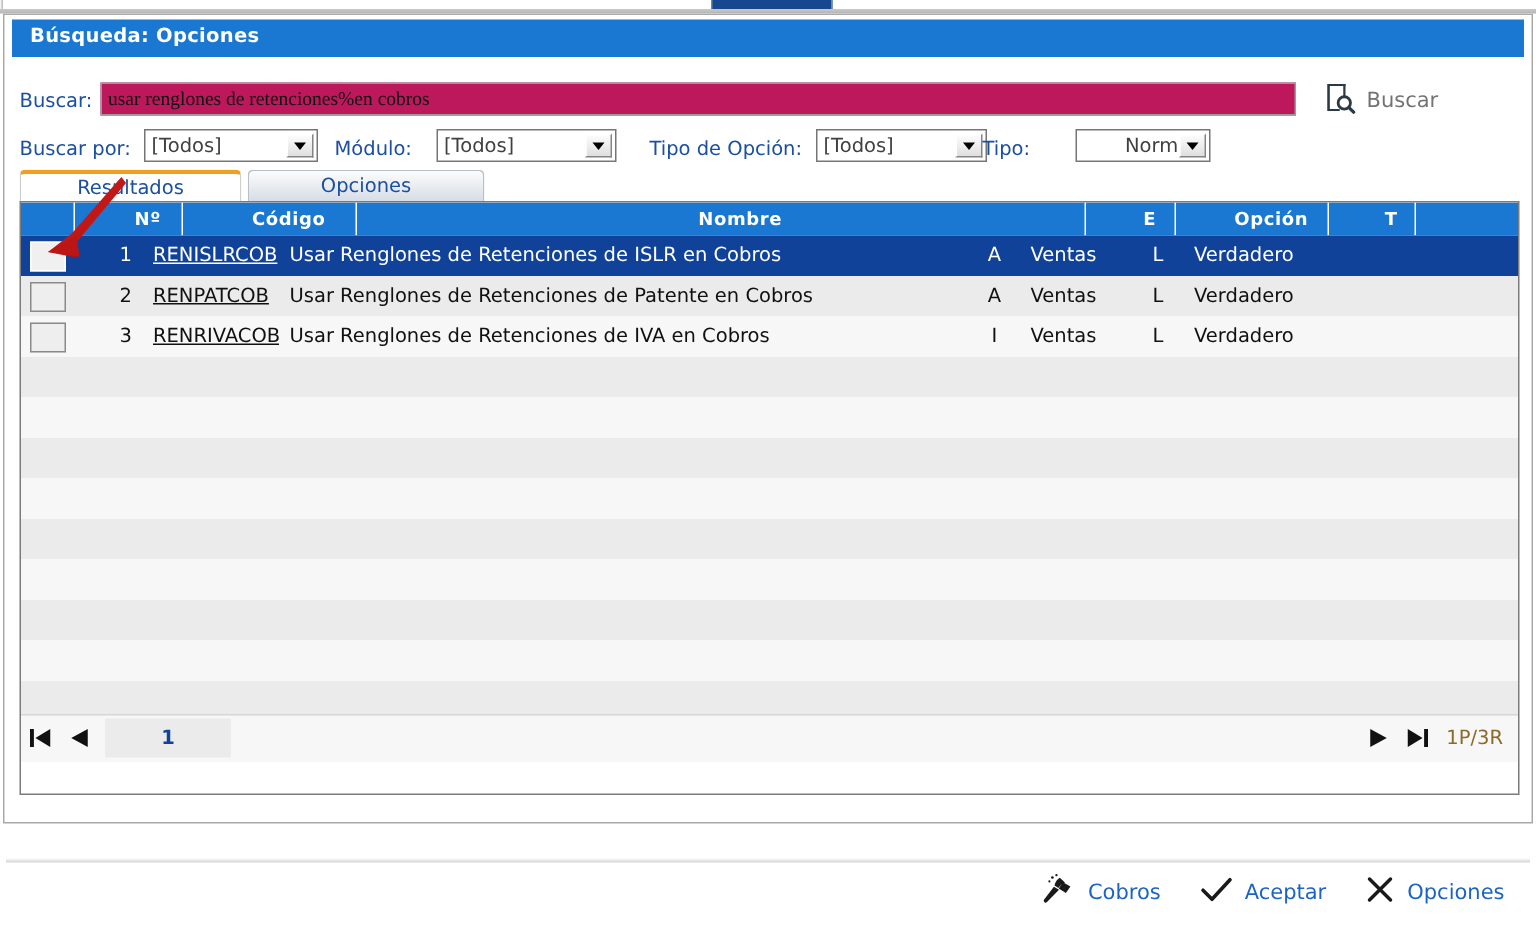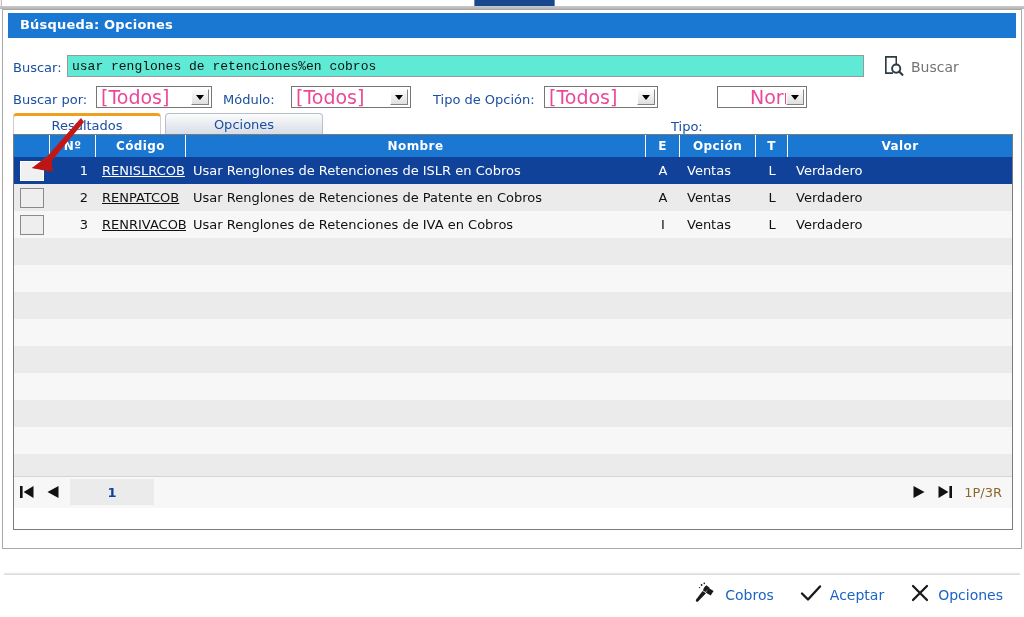--- a/index.html
+++ b/index.html
@@ -68,23 +68,23 @@
   .lbl {
     color: #1b4fa0; font-size: 13px; white-space: nowrap;
   }
   .lbl-buscar {
     position: absolute; left: 10px; top: 13px;
   }
   .search-input {
     position: absolute; left: 64px; top: 8px;
     width: 797px; height: 22px;
     border: 1px solid #9a9a9a;
-    background: #5eead4;
-    box-sizing: border-box;
-    font-family: Liberation Mono, monospace;
+    background: #be185d;
+    box-sizing: border-box;
+    font-family: Liberation Serif, serif;
     font-size: 13px;
     color: #111111;
     padding: 0 4px;
     line-height: 20px;
     outline: none;
   }
   .buscar-btn {
     position: absolute; left: 880px; top: 7px;
     height: 26px;
     display: flex; align-items: center; gap: 7px;
@@ -102,21 +102,21 @@
   .sel {
     position: absolute; top: 7px;
     height: 22px;
     border: 1px solid #767676;
     background: #ffffff;
     box-sizing: border-box;
     display: flex; align-items: stretch;
   }
   .sel .sel-val {
     flex: 1 1 auto;
-    font-size: 19px; color: #ec4899;
+    font-size: 13px; color: #404040;
     padding: 0 4px;
     display: flex; align-items: center;
     white-space: nowrap; overflow: hidden;
   }
   .sel .sel-arrow {
     width: 18px; flex: 0 0 18px;
     margin: 2px 2px 2px 0;
     background: linear-gradient(#fdfdfd, #dfdfdf);
     border: 1px solid #848484;
     border-top-color: #ffffff; border-left-color: #ffffff;
@@ -166,20 +166,21 @@
     background: #ffffff;
     box-sizing: border-box;
     overflow: hidden;
   }
 
   
   .ghead {
     position: absolute; left: 0; top: 0; width: 998px; height: 22px;
     background: #1a77d2;
     display: flex;
+    gap: 26px;
   }
   .ghead .hc {
     height: 22px;
     display: flex; align-items: center; justify-content: center;
     color: #ffffff; font-size: 12px; font-weight: bold;
     letter-spacing: 0.4px;
     box-sizing: border-box;
     border-right: 1px solid #ffffff;
     white-space: nowrap;
   }
@@ -344,21 +345,21 @@
         <span class="sel-val">[Todos]</span>
         <span class="sel-arrow"></span>
       </div>
 
       <span class="lbl" style="left:430px;text-align:right;">Tipo de Opción:</span>
       <div class="sel" style="left:541px; width:114px;">
         <span class="sel-val">[Todos]</span>
         <span class="sel-arrow"></span>
       </div>
 
-      <span class="lbl" style="left:668px;margin-top:27px;">Tipo:</span>
+      <span class="lbl" style="left:652px;">Tipo:</span>
       <div class="sel" style="left:714px; width:90px;padding-left:28px;">
         <span class="sel-val">Normal</span>
         <span class="sel-arrow"></span>
       </div>
     </div>
 
     <div class="tabs">
       <div class="tab active">
         <span>Resultados</span>
       </div>

